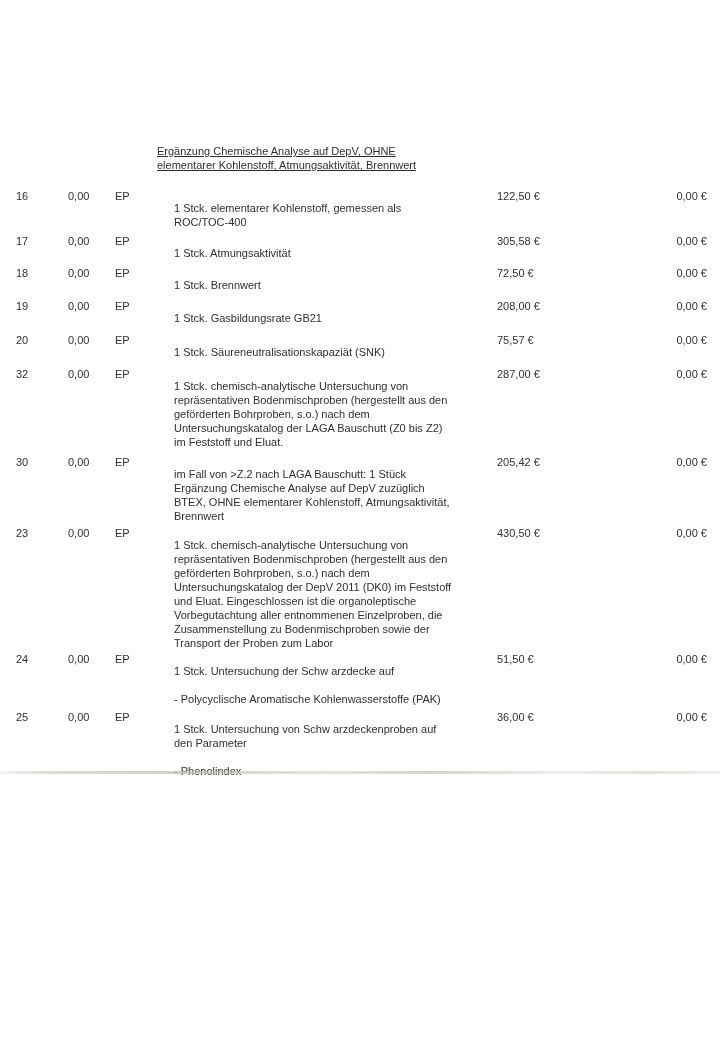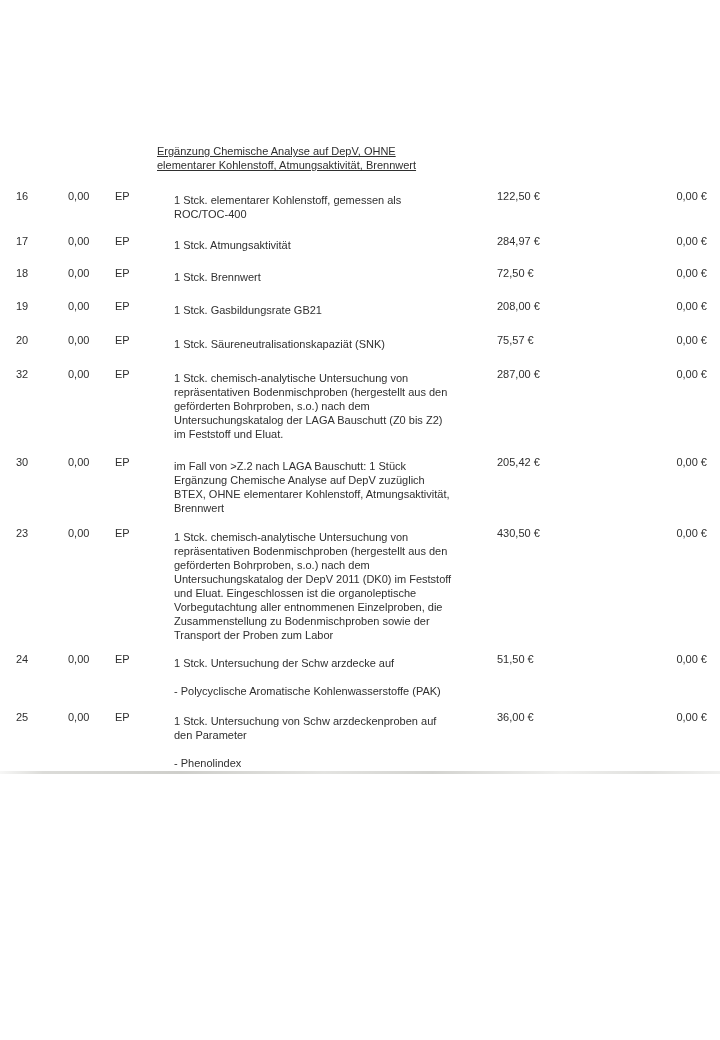--- a/index.html
+++ b/index.html
@@ -22,21 +22,21 @@
     white-space: pre-line;
     text-decoration: underline;
   }
   .row { position: absolute; left: 0; width: 720px; }
   .pos   { position: absolute; left: 16px;   top: 0; }
   .qty   { position: absolute; left: 68px;  top: 0; }
   .unit  { position: absolute; left: 100px; top: 0; padding-left: 15px; }
   .desc  {
     position: absolute;
     left: 174px;
-    top: 4px;
+    top: 12px;
     width: 336px;
     white-space: pre-line;
   }
   .price {
     position: absolute;
     right: 123px;
     top: 0;
     width: 100px;
   }
   .total {
@@ -79,21 +79,21 @@
 ROC/TOC-400</span>
     <span class="price">122,50 €</span>
     <span class="total">0,00 €</span>
   </div>
 
   <div class="row" style="top:234px">
     <span class="pos">17</span>
     <span class="qty">0,00</span>
     <span class="unit">EP</span>
     <span class="desc">1 Stck. Atmungsaktivität</span>
-    <span class="price">284,97 €</span>
+    <span class="price">305,58 €</span>
     <span class="total">0,00 €</span>
   </div>
 
   <div class="row" style="top:266px">
     <span class="pos">18</span>
     <span class="qty">0,00</span>
     <span class="unit">EP</span>
     <span class="desc">1 Stck. Brennwert</span>
     <span class="price">72,50 €</span>
     <span class="total">0,00 €</span>

